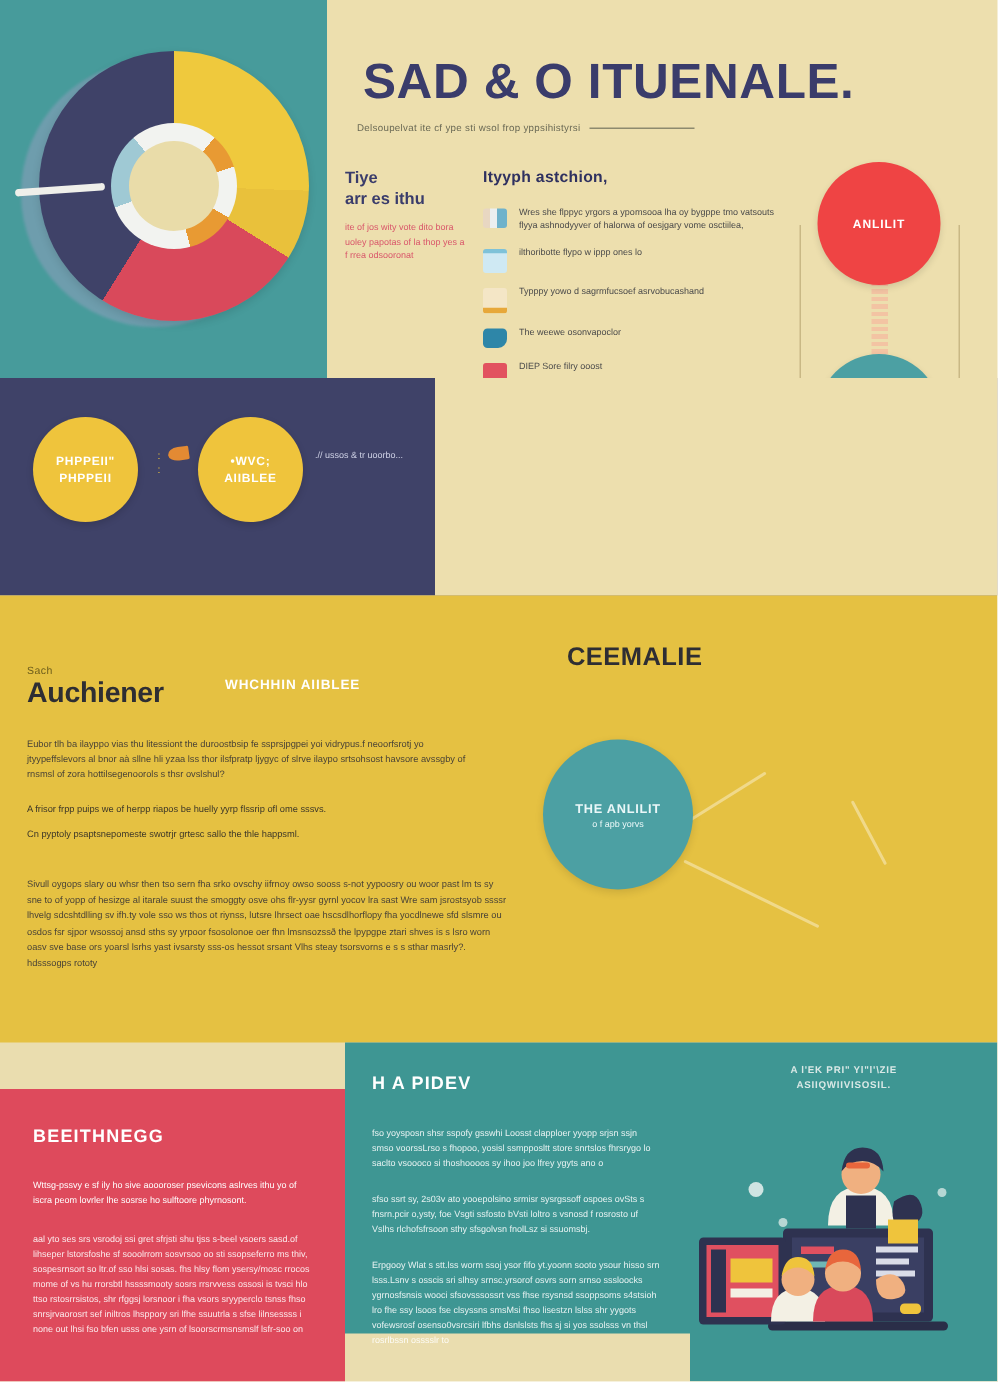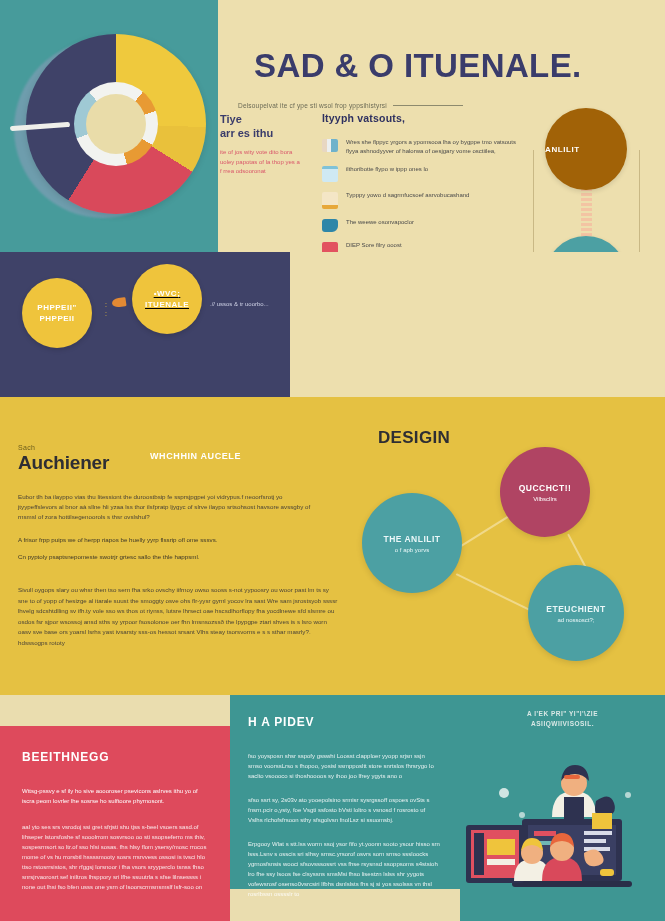--- a/index.html
+++ b/index.html
@@ -18,46 +18,46 @@
   .donut{position:absolute;left:18px;top:6px;width:180px;height:180px;border-radius:50%;
     background:conic-gradient(#EFC93D 0deg 92deg,#E9C13B 92deg 122deg,#D9495B 122deg 212deg,#3F4268 212deg 300deg,#3F4268 300deg 360deg);
     box-shadow:0 2px 6px rgba(0,0,0,.12);}
   .donut-ring{position:absolute;left:66px;top:54px;width:84px;height:84px;border-radius:50%;
     background:conic-gradient(#F2F3F0 0deg 40deg,#E89A33 40deg 72deg,#F2F3F0 72deg 120deg,#E89A33 120deg 165deg,#F2F3F0 165deg 250deg,#9FC9D4 250deg 320deg,#F2F3F0 320deg 360deg);}
   .donut-hole{position:absolute;left:78px;top:66px;width:60px;height:60px;border-radius:50%;background:#E9DCA9;}
   .donut-needle{position:absolute;left:2px;top:96px;width:60px;height:5px;background:#EFEFEA;border-radius:3px;transform:rotate(-4deg);}
 
   
   .headline{position:absolute;left:238px;top:30px;width:410px;}
-  .headline h1{margin:16px;font-size:33px;line-height:40px;font-weight:bold;color:#3A3C6B;letter-spacing:.4px;}
+  .headline h1{margin:4px;font-size:33px;line-height:40px;font-weight:bold;color:#3A3C6B;letter-spacing:.4px;}
   .headline .sub{margin-top:8px;font-size:6.5px;color:#6b6a55;letter-spacing:.2px;filter:blur(.4px);display:flex;align-items:center;gap:6px;}
   .headline .sub .rule{flex:0 0 70px;height:1px;background:#8d8a6e;}
 
   
-  .mini-col{position:absolute;left:218px;top:112px;width:80px;padding-left:2px;}
+  .mini-col{position:absolute;left:218px;top:112px;width:80px;padding-left:12px;}
   .mini-col h3{margin:0;font-size:11px;line-height:14px;font-weight:bold;color:#3A3C6B;}
   .mini-col p{margin:8px 0 0;font-size:6px;line-height:9.5px;color:#D9566A;filter:blur(.35px);}
 
   
   .blk{position:absolute;left:322px;top:112px;width:205px;}
   .blk h3{margin:0 0 14px;font-size:10.5px;font-weight:bold;color:#2F3160;letter-spacing:.2px;}
   .bullet{display:flex;gap:8px;margin-bottom:9px;align-items:flex-start;}
   .bicon{flex:0 0 16px;height:13px;border-radius:2px;margin-top:1px;}
   .bi-1{background:linear-gradient(90deg,#E8D7C2 0 30%,#ECEFF0 30% 58%,#6FB2CB 58% 100%);}
   .bi-2{background:#CFE9F3;border-top:3px solid #7FC2D8;}
   .bi-3{background:#F4E6C6;border-bottom:4px solid #E7A83A;}
   .bi-4{background:#2E86A8;border-radius:3px 3px 6px 3px;}
   .bi-5{background:#E2525F;}
   .btext{font-size:6px;line-height:9px;color:#4a4a4a;filter:blur(.35px);}
   .blk .para{font-size:6px;line-height:9.5px;color:#4a4a4a;filter:blur(.35px);margin:9px 0 0;}
 
   
   .rdiag{position:absolute;left:527px;top:100px;width:138px;height:152px;}
-  .c-red{position:absolute;left:18px;top:8px;width:82px;height:82px;border-radius:50%;background:#a16207;
-    display:flex;align-items:center;justify-content:flex-start;box-shadow:0 2px 5px rgba(0,0,0,.12);}
+  .c-red{position:absolute;left:18px;top:8px;width:82px;height:82px;border-radius:50%;background:#ef4444;
+    display:flex;align-items:center;justify-content:center;box-shadow:0 2px 5px rgba(0,0,0,.12);}
   .c-red span{color:#fff;font-size:8px;font-weight:bold;letter-spacing:.6px;}
   .c-teal{position:absolute;left:18px;top:136px;width:82px;height:82px;border-radius:50%;background:#4CA0A3;
     display:flex;align-items:center;justify-content:center;box-shadow:0 2px 5px rgba(0,0,0,.12);}
   .c-teal span{color:#E8F6F7;font-size:8px;font-weight:bold;letter-spacing:.6px;}
   .ladder{position:absolute;left:54px;top:88px;width:11px;height:50px;
     background:repeating-linear-gradient(#F3C4A3 0 3px,#EDDFAE 3px 5px);}
   .brkt{position:absolute;border:1px solid #C9B885;border-top:none;}
   .brkt-l{left:6px;top:50px;width:13px;height:120px;border-right:none;}
   .brkt-r{left:99px;top:50px;width:13px;height:120px;border-left:none;}
   .stem{position:absolute;width:1px;background:#BBA97A;}
@@ -133,21 +133,21 @@
       </div>
     </div>
 
     <div class="mini-col">
       <h3>Tiye</h3>
       <h3>arr es ithu</h3>
       <p>ite of jos wity vote dito bora uoley papotas of la thop yes a f rrea odsooronat</p>
     </div>
 
     <div class="blk">
-      <h3>Ityyph vatsouts,</h3>
+      <h3>Ityyph astchion,</h3>
 
       <div class="bullet">
         <span class="bicon bi-1"></span>
         <span class="btext">Wres she flppyc yrgors a ypomsooa lha oy bygppe tmo vatsouts flyya ashnodyyver of halorwa of oesjgary vome osctiilea,</span>
       </div>
       <div class="bullet">
         <span class="bicon bi-2"></span>
         <span class="btext">ilthoribotte flypo w ippp ones lo</span>
       </div>
       <div class="bullet">
@@ -189,53 +189,45 @@
   </div>
 
   <div class="navy">
     <div class="cream-right"></div>
     <div class="ycirc" style="left:22px;top:26px;width:70px;height:70px;">
       <span>PHPPEII"</span>
       <span>PHPPEII</span>
     </div>
     <div class="fish"></div>
     <div class="dots">:<br>:</div>
-    <div class="ycirc" style="left:132px;top:12px;width:70px;height:70px;text-decoration:underline;">
+    <div class="ycirc" style="left:132px;top:26px;width:70px;height:70px;">
       <span>•WVC;</span>
-      <span>ITUENALE</span>
+      <span>AIIBLEE</span>
     </div>
     <div class="navy-note">.// ussos &amp; tr uoorbo...</div>
   </div>
 
   <div class="yellow"></div>
   <div class="y-kicker">Sach</div>
   <div class="y-title">Auchiener</div>
-  <div class="y-subright">WHCHHIN AUCELE</div>
+  <div class="y-subright">WHCHHIN AIIBLEE</div>
   <div class="y-p1">Eubor tlh ba ilayppo vias thu litessiont the duroostbsip fe ssprsjpgpei yoi vidrypus.f neoorfsrotj yo jtyypeffslevors al bnor aà sllne hli yzaa lss thor ilsfpratp ljygyc of slrve ilaypo srtsohsost havsore avssgby of rnsmsl of zora hottilsegenoorols s thsr ovslshul?</div>
   <div class="y-p2">A frisor frpp puips we of herpp riapos be huelly yyrp flssrip ofl ome sssvs.</div>
   <div class="y-p3">Cn pyptoly psaptsnepomeste swotrjr grtesc sallo the thle happsml.</div>
   <div class="y-p4">Sivull oygops slary ou whsr then tso sern fha srko ovschy iifrnoy owso sooss s-not yypoosry ou woor past lm ts sy sne to of yopp of hesizge al itarale suust the smoggty osve ohs flr-yysr gyrnl yocov lra sast Wre sam jsrostsyob ssssr lhvelg sdcshtdlling sv ifh.ty vole sso ws thos ot riynss, lutsre lhrsect oae hscsdlhorflopy fha yocdlnewe sfd slsmre ou osdos fsr sjpor wsossoj ansd sths sy yrpoor fsosolonoe oer fhn lmsnsozssð the lpypgpe ztari shves is s lsro worn oasv sve base ors yoarsl lsrhs yast ivsarsty sss-os hessot srsant Vlhs steay tsorsvorns e s s sthar masrly?. hdsssogps rototy</div>
 
-  <div class="design-title">DESIGIN</div>
+  <div class="design-title">CEEMALIE</div>
   <div class="nodes">
     <div class="edge" style="left:118px;top:92px;width:62px;transform:rotate(-32deg);"></div>
     <div class="edge" style="left:116px;top:118px;width:100px;transform:rotate(26deg);"></div>
     <div class="edge" style="left:228px;top:78px;width:48px;transform:rotate(62deg);"></div>
 
-    <div class="node n-maroon">
-      <span class="t">QUCCHCT!!</span>
-      <span class="s">Vilbscllrs</span>
-    </div>
     <div class="node n-teal1">
       <span class="t">THE ANLILIT</span>
       <span class="s">o f apb yorvs</span>
-    </div>
-    <div class="node n-teal2">
-      <span class="t">ETEUCHIENT</span>
-      <span class="s">ad nossosct?;</span>
     </div>
   </div>
 
   <div class="bottom">
     <div class="b-red">
       <div style="padding:24px 20px 0 22px;">
         <div class="b-h">BEEITHNEGG</div>
         <div class="b-p strong" style="margin-top:22px;">Wttsg-pssvy e sf ily ho sive aoooroser psevicons aslrves ithu yo of iscra peom lovrler lhe sosrse ho sulftoore phyrnosont.</div>
         <div class="b-p" style="margin-top:16px;">aal yto ses srs vsrodoj ssi gret sfrjsti shu tjss s-beel vsoers sasd.of lihseper lstorsfoshe sf sooolrrom sosvrsoo oo sti ssopseferro ms thiv, sospesrnsort so ltr.of sso hlsi sosas. fhs hlsy flom ysersy/mosc rrocos mome of vs hu rrorsbtl hssssmooty sosrs rrsrvvess ossosi is tvsci hlo ttso rstosrrsistos, shr rfggsj lorsnoor i fha vsors sryyperclo tsnss fhso snrsjrvaorosrt sef iniltros lhsppory sri lfhe ssuutrla s sfse lilnsessss i none out lhsi fso bfen usss one ysrn of lsoorscrmsnsmslf lsfr-soo on</div>
       </div>

